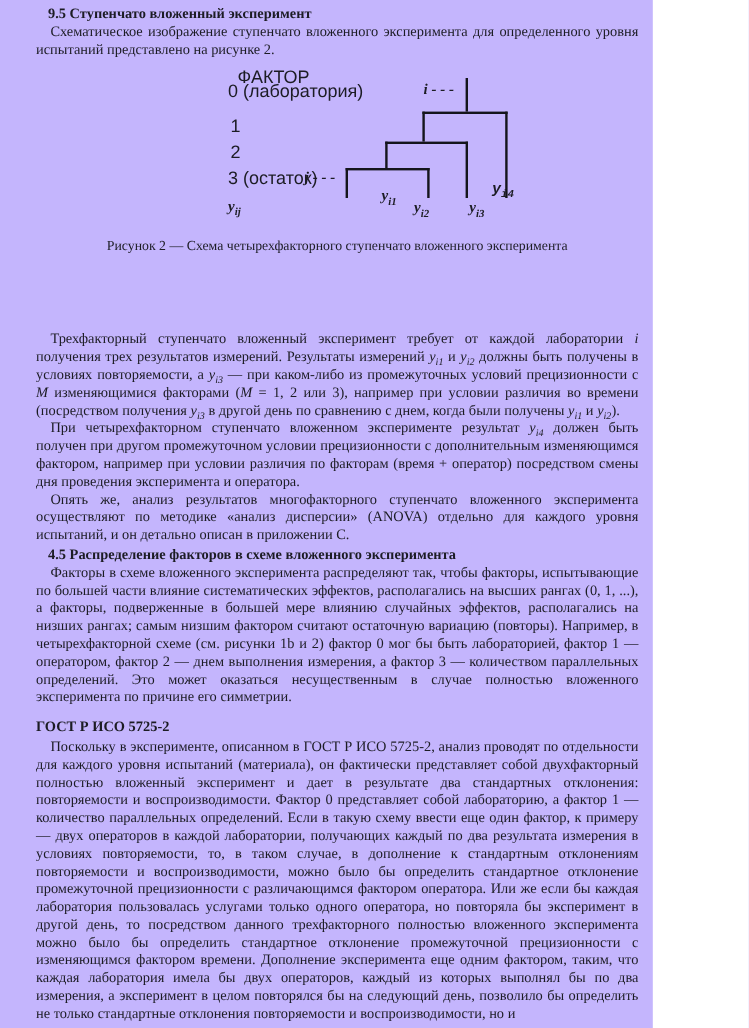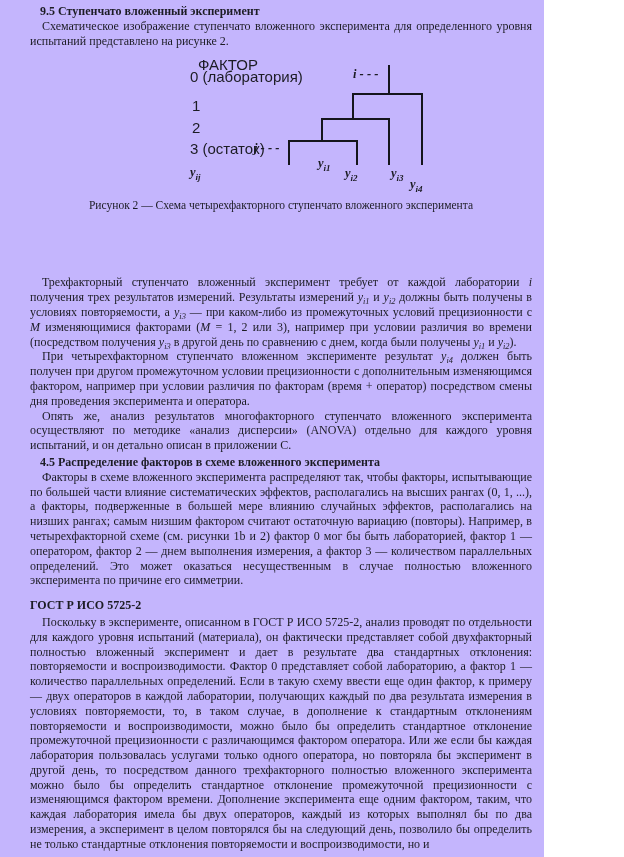--- a/index.html
+++ b/index.html
@@ -95,21 +95,21 @@
     <div class="fl" style="left:198px; top:58px; width:2px;  height:47px;"></div>
     <div class="fl" style="left:131px; top:58px; width:2px;  height:22px;"></div>
     <div class="fl" style="left:98px;  top:80px; width:70px; height:2px;"></div>
     <div class="fl" style="left:98px;  top:80px; width:2px;  height:25px;"></div>
     <div class="fl" style="left:166px; top:80px; width:2px;  height:25px;"></div>
 
     <span class="fmath" style="left:0;     top:106px;text-align:right;"><i>y</i><sub>ij</sub></span>
     <span class="fmath" style="left:88px;  top:97px;margin-left:40px;"><i>y</i><sub>i1</sub></span>
     <span class="fmath" style="left:155px; top:107px;"><i>y</i><sub>i2</sub></span>
     <span class="fmath" style="left:201px; top:107px;"><i>y</i><sub>i3</sub></span>
-    <span class="fmath" style="left:220px; top:118px;"><i>y</i><sub>i4</sub></span>
+    <span class="fmath" style="left:220px; top:92px;font-family:Liberation Mono, monospace;"><i>y</i><sub>i4</sub></span>
   </div>
 
   <div class="caption">Рисунок 2 — Схема четырехфакторного ступенчато вложенного эксперимента</div>
 
   <div class="gap"></div>
 
   <p class="para">Трехфакторный ступенчато вложенный эксперимент требует от каждой лаборатории <i>i</i> получения трех результатов измерений. Результаты измерений <i>y<sub>i1</sub></i> и <i>y<sub>i2</sub></i> должны быть получены в условиях повторяемости, а <i>y<sub>i3</sub></i> — при каком-либо из промежуточных условий прецизионности с <i>M</i> изменяющимися факторами (<i>M</i> = 1, 2 или 3), например при условии различия во времени (посредством получения <i>y<sub>i3</sub></i> в другой день по сравнению с днем, когда были получены <i>y<sub>i1</sub></i> и <i>y<sub>i2</sub></i>).</p>
   <p class="para">При четырехфакторном ступенчато вложенном эксперименте результат <i>y<sub>i4</sub></i> должен быть получен при другом промежуточном условии прецизионности с дополнительным изменяющимся фактором, например при условии различия по факторам (время + оператор) посредством смены дня проведения эксперимента и оператора.</p>
   <p class="para">Опять же, анализ результатов многофакторного ступенчато вложенного эксперимента осуществляют по методике «анализ дисперсии» (ANOVA)  отдельно для каждого уровня испытаний, и он детально описан в приложении С.</p>
 

